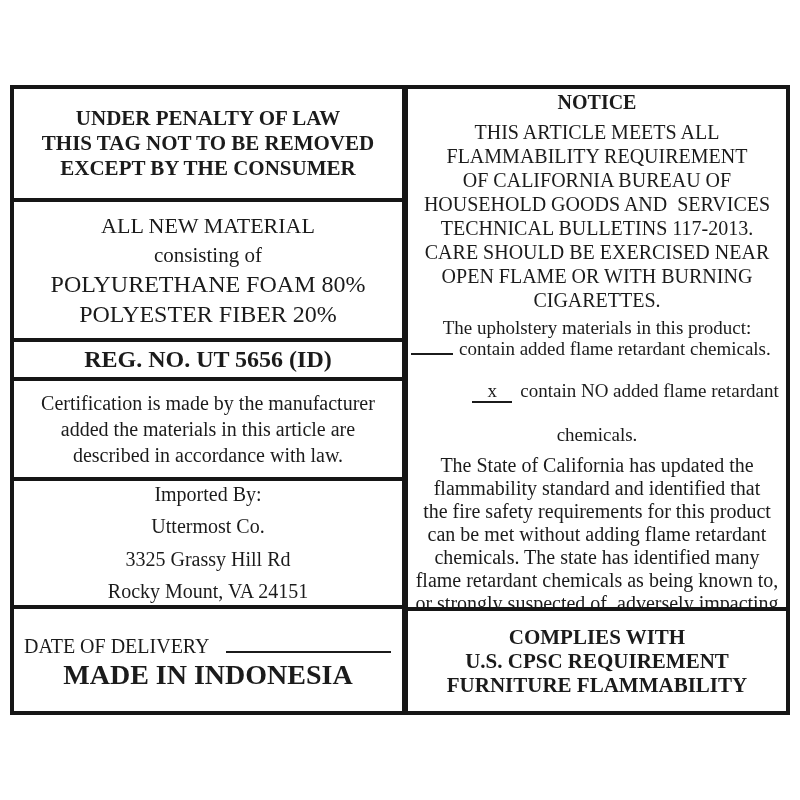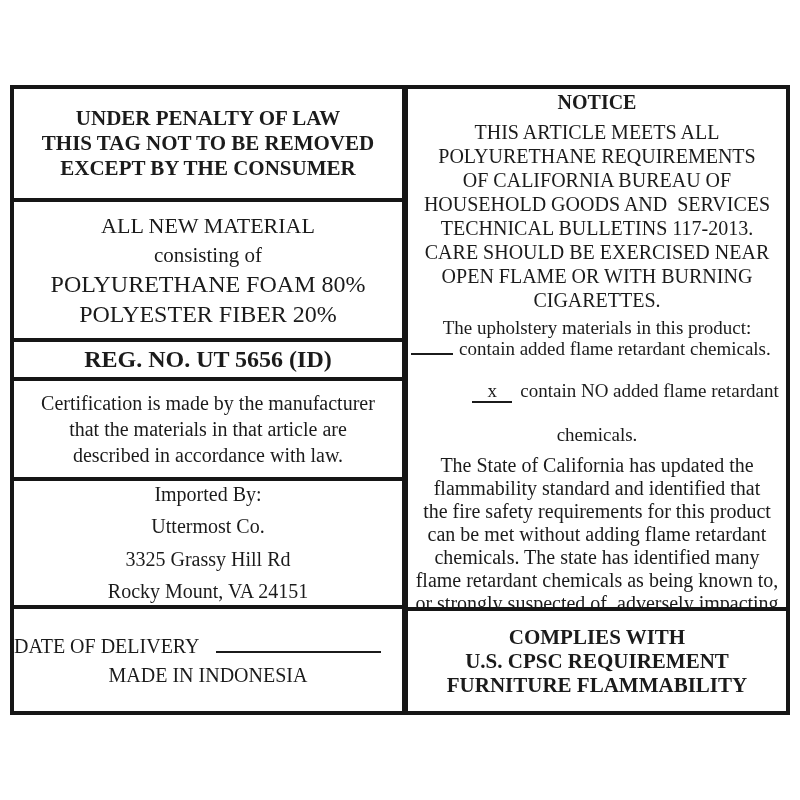--- a/index.html
+++ b/index.html
@@ -44,33 +44,34 @@
   .material-box .m0 { font-size: 22px; line-height: 30px; }
   .material-box .m1 { font-size: 21px; line-height: 28px; }
   .material-box .m2, .material-box .m3 { font-size: 24px; line-height: 30px; }
   .reg-box { height: 39px; font-weight: bold; font-size: 24px; }
   .cert-box { height: 100px; font-size: 20px; line-height: 26px; }
   .importer-box { height: 128px; font-size: 20px; line-height: 27px; justify-content: space-between; }
   .delivery-box { flex: 1; justify-content: center; }
   .date-row {
     width: 100%;
     text-align: left;
+    padding-left: 10px;
     font-size: 20px;
     line-height: 26px;
     white-space: nowrap;
   }
   .date-blank {
     display: inline-block;
     width: 165px;
     border-bottom: 2px solid #1b1b1b;
     margin-left: 16px;
     height: 18px;
     vertical-align: baseline;
   }
-  .made-in { font-weight: normal; font-size: 20px; line-height: 26px; margin-top: 3px; }
+  .made-in { font-weight: bold; font-size: 28px; line-height: 26px; margin-top: 3px; }
 
   
   .notice-box {
     height: 522px;
     justify-content: center;
     padding-top: 8px;
     border-bottom: 4px solid #161616;
   }
   .notice-title { font-weight: bold; font-size: 20px; line-height: 24px; margin-bottom: 6px; }
   .para-flam .tline { font-size: 20px; line-height: 24px; }
@@ -117,21 +118,21 @@
         <div class="tline m2">POLYURETHANE FOAM 80%</div>
         <div class="tline m3">POLYESTER FIBER 20%</div>
       </section>
 
       <section class="box reg-box">
         <div class="tline">REG. NO. UT 5656 (ID)</div>
       </section>
 
       <section class="box cert-box">
         <div class="tline">Certification is made by the manufacturer</div>
-        <div class="tline">that the materials in that article are</div>
+        <div class="tline">added the materials in this article are</div>
         <div class="tline">described in accordance with law.</div>
       </section>
 
       <section class="box importer-box">
         <div class="tline">Imported By:</div>
         <div class="tline">Uttermost Co.</div>
         <div class="tline">3325 Grassy Hill Rd</div>
         <div class="tline">Rocky Mount, VA 24151</div>
       </section>
 
@@ -144,21 +145,21 @@
 
     </div>
 
     <div class="col col-right">
 
       <section class="box notice-box">
         <div class="notice-title tline">NOTICE</div>
 
         <div class="para-flam">
           <div class="tline">THIS ARTICLE MEETS ALL</div>
-          <div class="tline">POLYURETHANE REQUIREMENTS</div>
+          <div class="tline">FLAMMABILITY REQUIREMENT</div>
           <div class="tline">OF CALIFORNIA BUREAU OF</div>
           <div class="tline">HOUSEHOLD GOODS AND  SERVICES</div>
           <div class="tline">TECHNICAL BULLETINS 117-2013.</div>
           <div class="tline">CARE SHOULD BE EXERCISED NEAR</div>
           <div class="tline">OPEN FLAME OR WITH BURNING</div>
           <div class="tline">CIGARETTES.</div>
         </div>
 
         <div class="para-uph">
           <div class="tline">The upholstery materials in this product:</div>

